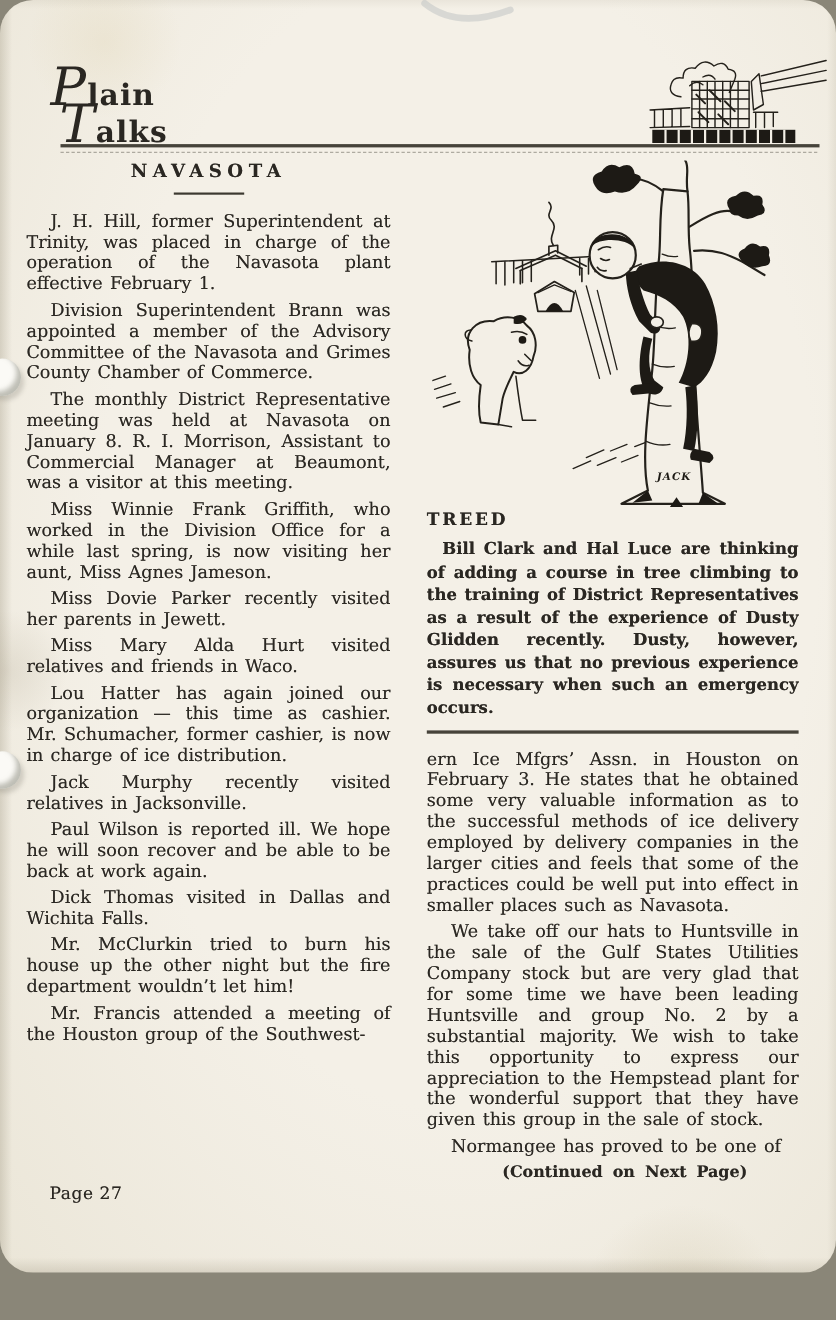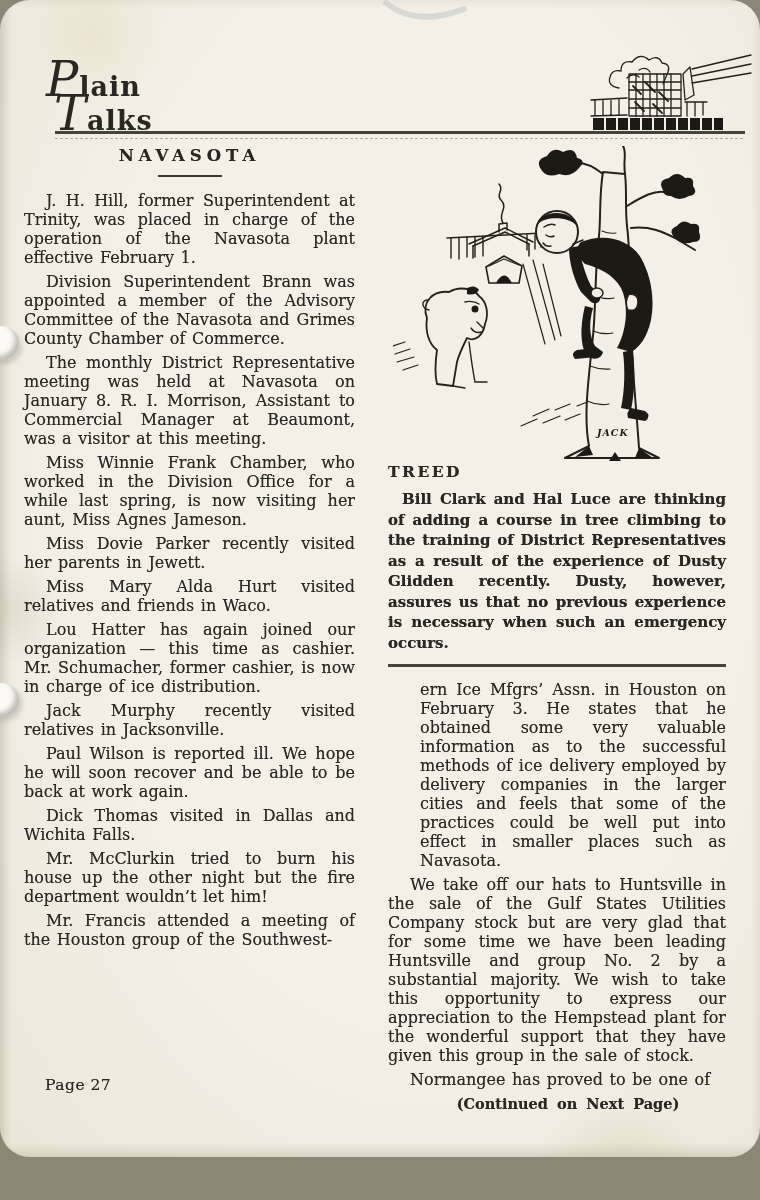--- a/index.html
+++ b/index.html
@@ -40,21 +40,21 @@
   .logo-line::first-letter{font-size:48px;font-style:italic;font-weight:normal;}
   .logo-l2{margin-top:-4px;margin-left:8px;}
   .plant-illo{position:absolute;left:583px;top:52px;}
   .masthead-rule{position:absolute;left:55px;top:131px;width:690px;height:3px;background:#46433a;}
   .masthead-rule2{position:absolute;left:55px;top:138px;width:688px;border-top:1px dashed rgba(70,67,58,.40);}
 
   
   .col{position:absolute;font-size:16px;line-height:19px;text-align:justify;word-spacing:1.5px;
        text-shadow:0 0 .5px rgba(42,39,34,.55);}
   .col p{margin:0 0 5px;text-indent:22px;}
-  .col p.noindent{text-indent:0;margin-left:32px;}
+  .col p.noindent{text-indent:0;}
   .col-left{left:24px;top:146px;width:331px;}
   .col-right{left:388px;top:462px;width:338px;}
   h1.city{margin:0;font-size:16.5px;font-weight:bold;letter-spacing:5px;text-align:center;text-indent:0;}
   .h-underline{width:64px;height:2px;background:#3c3931;margin:10px auto 14px;}
   h2.treed{margin:0 0 8px;font-size:15.5px;font-weight:bold;letter-spacing:2.5px;text-align:left;}
   p.caption{font-size:15px;font-weight:bold;line-height:20.5px;text-indent:14px;
             text-shadow:0 0 .6px rgba(42,39,34,.7);}
   .divider{height:2.5px;background:#46433a;margin:11px 0 13px;}
   .continued{text-align:center;font-weight:bold;font-size:14.5px;word-spacing:4px;margin-top:9px;text-indent:0;}
   .page-number{position:absolute;left:45px;top:1076px;font-size:15.5px;font-weight:normal;letter-spacing:.5px;
@@ -106,21 +106,21 @@
 
   <div class="masthead-rule"></div>
   <div class="masthead-rule2"></div>
 
   <section class="col col-left">
     <h1 class="city">NAVASOTA</h1>
     <div class="h-underline"></div>
     <p>J. H. Hill, former Superintendent at Trinity, was placed in charge of the operation of the Navasota plant effective February 1.</p>
     <p>Division Superintendent Brann was appointed a member of the Advisory Committee of the Navasota and Grimes County Chamber of Commerce.</p>
     <p>The monthly District Representative meeting was held at Navasota on January 8.  R. I. Morrison, Assistant to Commercial Manager at Beaumont, was a visitor at this meeting.</p>
-    <p>Miss Winnie Frank Chamber, who worked in the Division Office for a while last spring, is now visiting her aunt, Miss Agnes Jameson.</p>
+    <p>Miss Winnie Frank Griffith, who worked in the Division Office for a while last spring, is now visiting her aunt, Miss Agnes Jameson.</p>
     <p>Miss Dovie Parker recently visited her parents in Jewett.</p>
     <p>Miss Mary Alda Hurt visited relatives and friends in Waco.</p>
     <p>Lou Hatter has again joined our organization — this time as cashier. Mr. Schumacher, former cashier, is now in charge of ice distribution.</p>
     <p>Jack Murphy recently visited relatives in Jacksonville.</p>
     <p>Paul Wilson is reported ill.  We hope he will soon recover and be able to be back at work again.</p>
     <p>Dick Thomas visited in Dallas and Wichita Falls.</p>
     <p>Mr. McClurkin tried to burn his house up the other night but the fire department wouldn’t let him!</p>
     <p>Mr. Francis attended a meeting of the Houston group of the Southwest-</p>
   </section>
 

